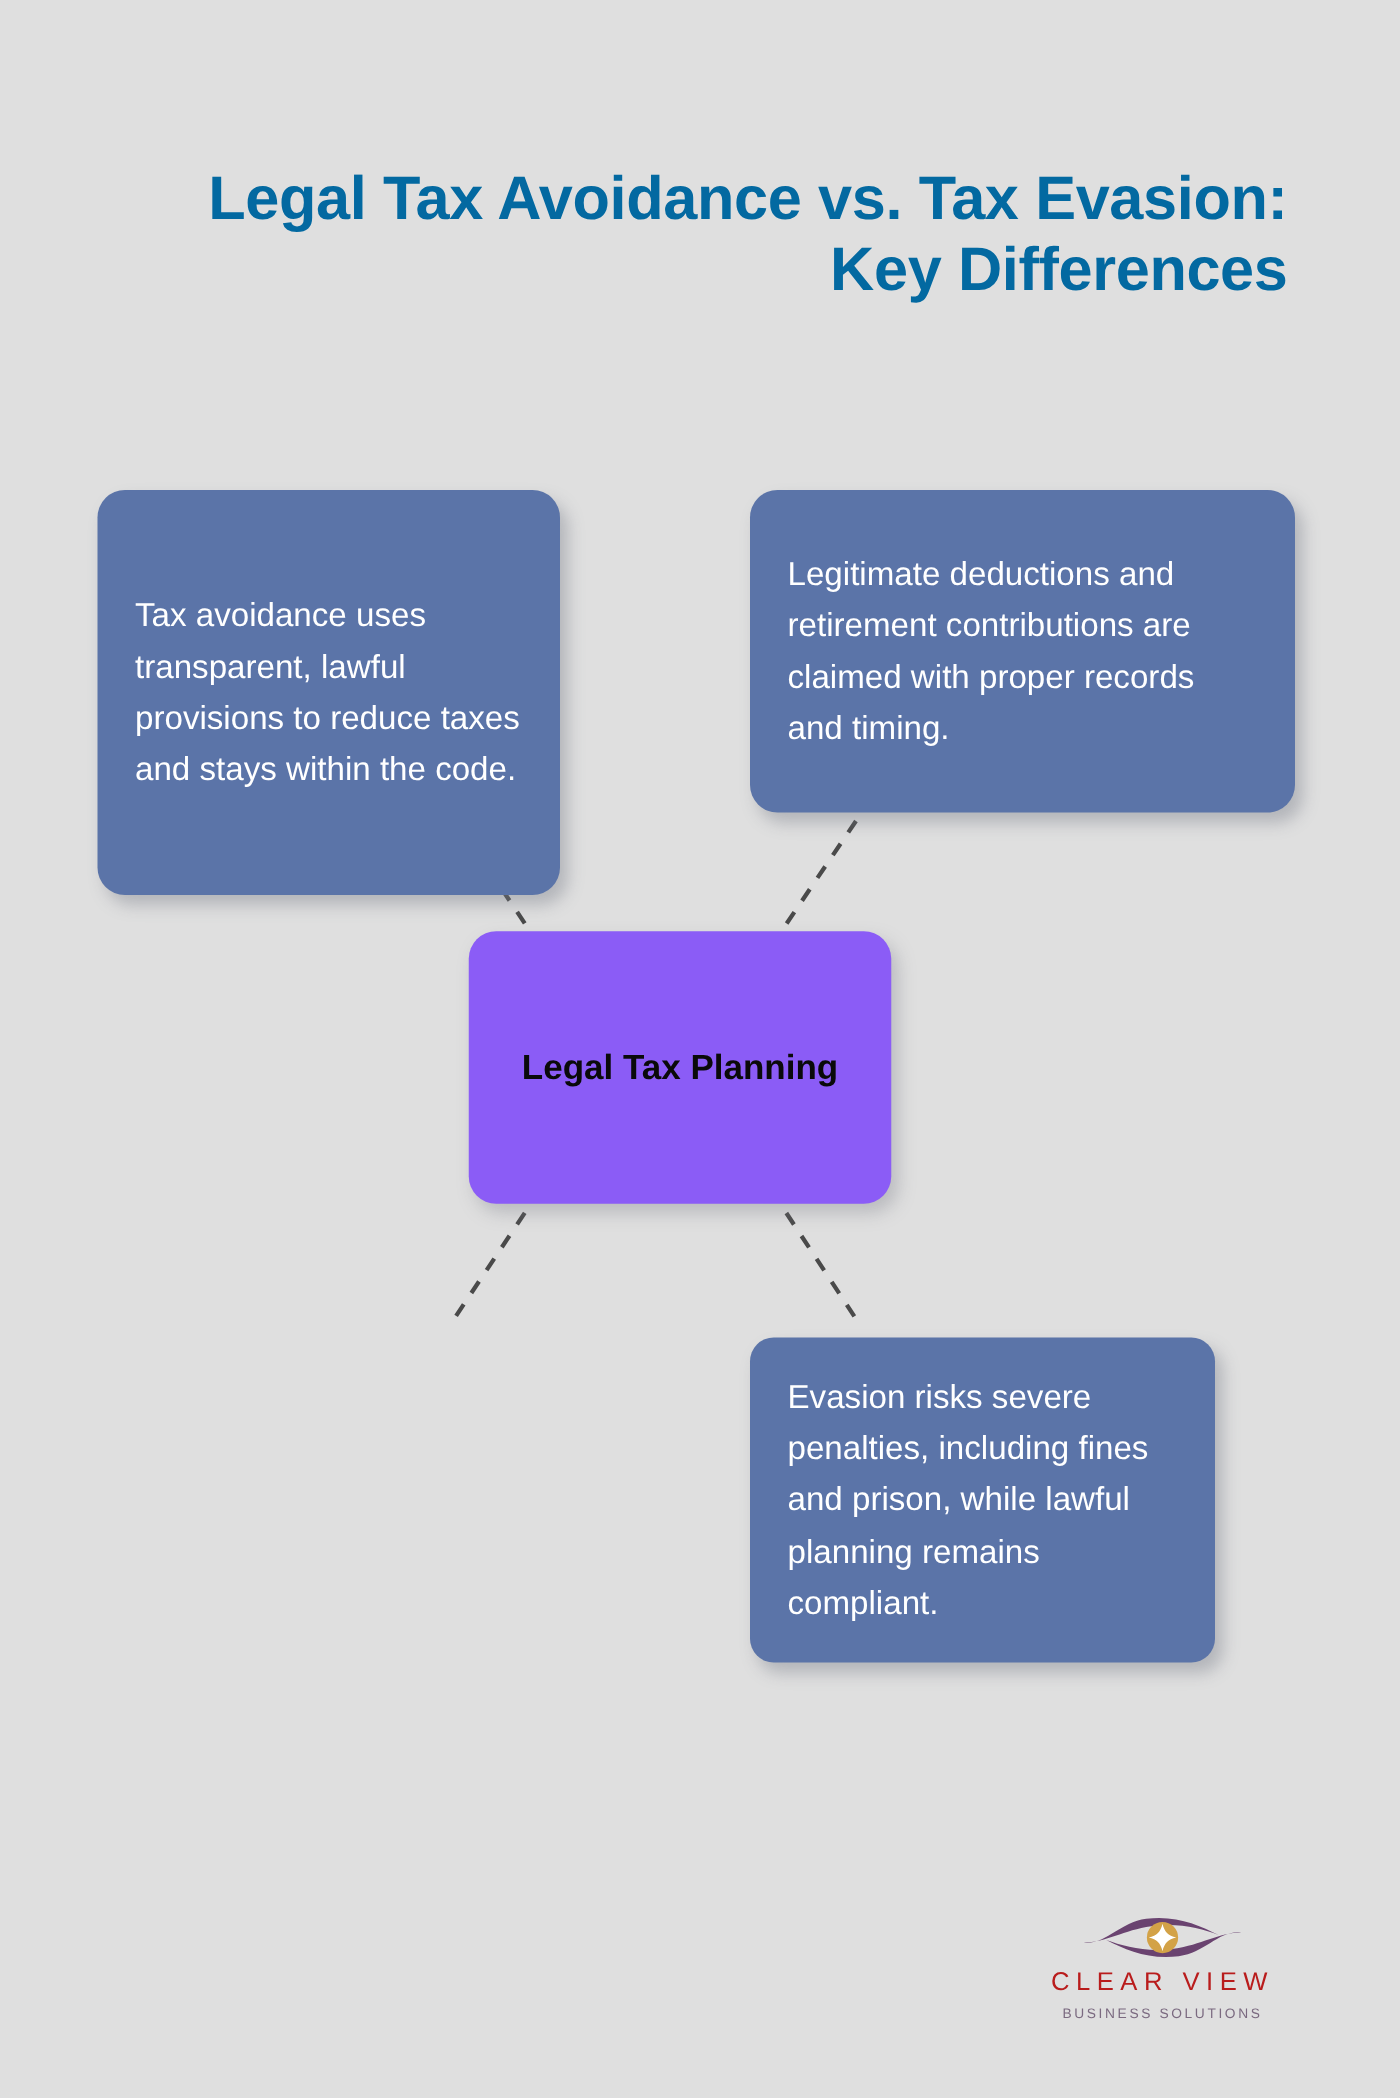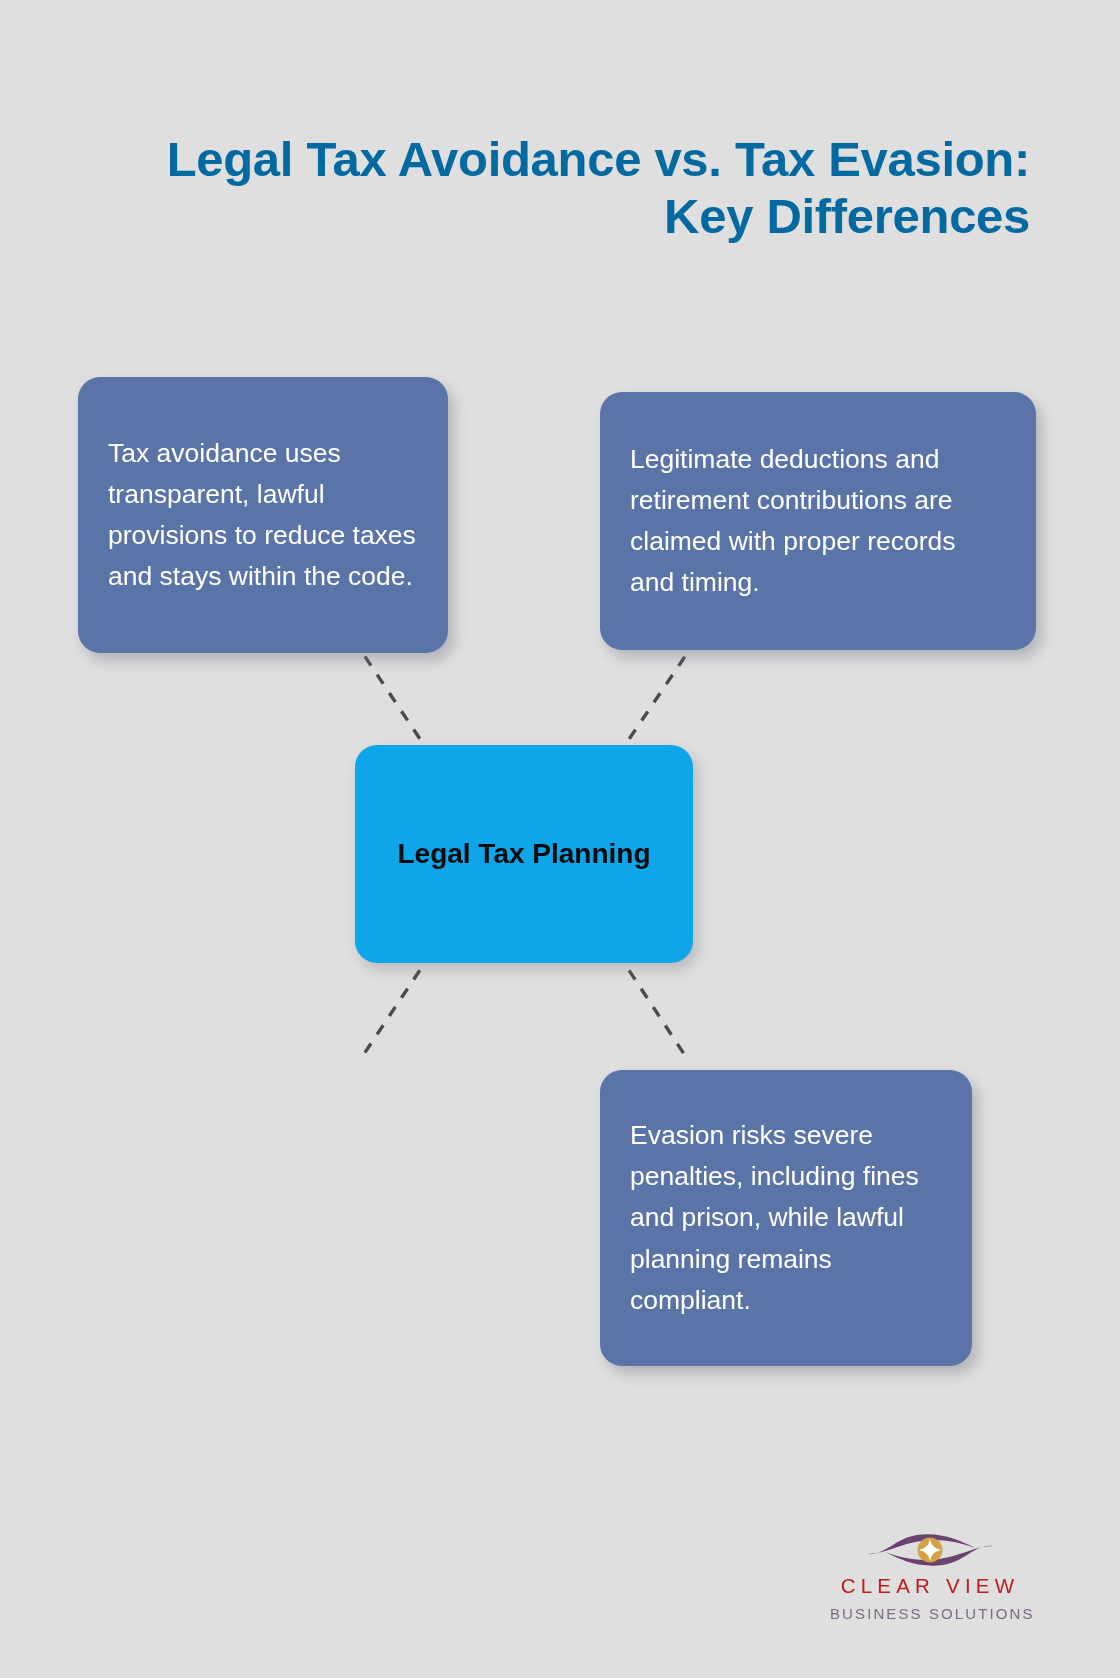--- a/index.html
+++ b/index.html
@@ -57,38 +57,39 @@
     box-shadow: 6px 8px 13px rgba(120,125,135,0.42);
     padding: 26px 30px 26px 30px;
   }
   .node-leaf .node-text {
     color: #ffffff;
     font-size: 26.5px;
     line-height: 1.55;
     font-weight: normal;
   }
   .node-center {
-    background: #0ea5e9;
+    background: #8b5cf6;
     box-shadow: 5px 7px 14px rgba(125,130,140,0.38);
     justify-content: center;
     text-align: center;
     padding: 20px;
+    margin-left: 20px;
   }
   .node-center .node-text {
     color: #0a0a0a;
     font-size: 28px;
     line-height: 1.38;
     font-weight: bold;
   }
 
-  #node-top-left    { left: 78px;  top: 377px;  width: 370px; height: 276px; }
+  #node-top-left    { left: 78px;  top: 392px;  width: 370px; height: 324px; }
   #node-top-right   { left: 600px; top: 392px;  width: 436px; height: 258px; }
   #node-center      { left: 355px; top: 745px;  width: 338px; height: 218px; }
   #node-bottom-left { left: 78px;  top: 1070px; width: 370px; height: 218px; }
-  #node-bottom-right{ left: 600px; top: 1070px; width: 372px; height: 296px; }
+  #node-bottom-right{ left: 600px; top: 1070px; width: 372px; height: 260px; border-radius: 19px; }
 
   
   .logo {
     position: absolute;
     left: 830px;
     top: 1528px;
     width: 200px;
     height: 100px;
     text-align: center;
   }
@@ -98,21 +99,21 @@
   }
   .logo-name {
     font-size: 20.5px;
     letter-spacing: 5.2px;
     color: #b91c1c;
     font-weight: normal;
     margin-top: 1px;
     white-space: nowrap;
   }
   .logo-tagline {
-    font-size: 15px;
+    font-size: 11px;
     letter-spacing: 2.1px;
     color: #7b6a80;
     margin-top: 7px;
     white-space: nowrap;
   }
 </style>
 </head>
 <body>
 
 <div id="infographic">

